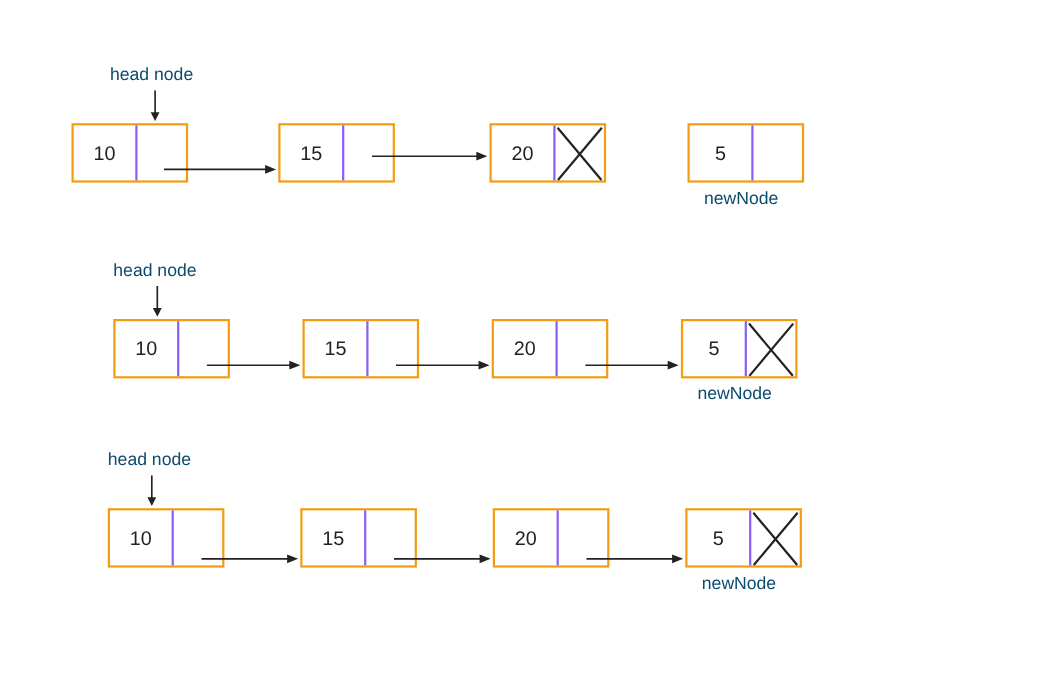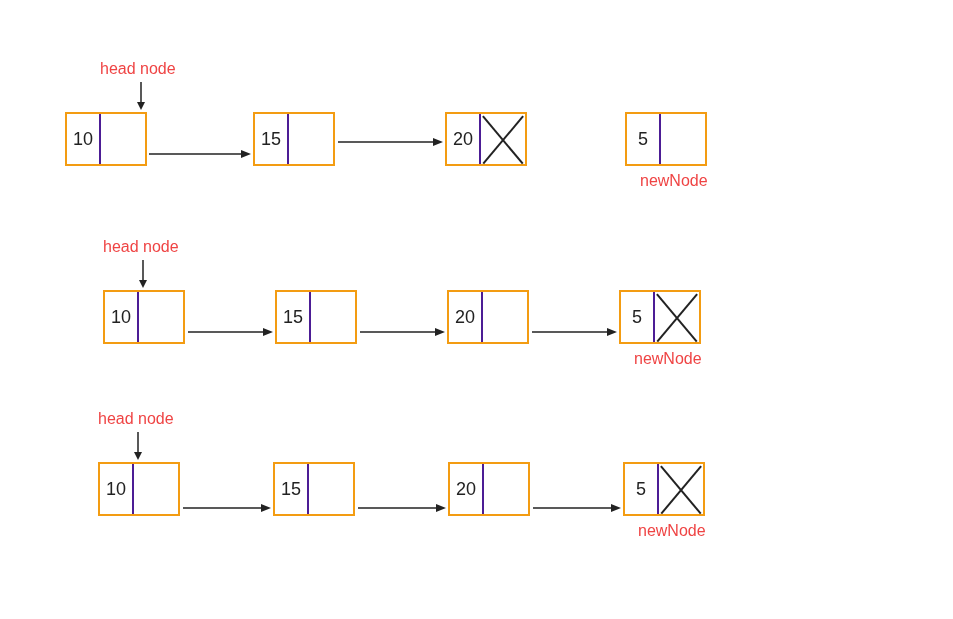--- a/index.html
+++ b/index.html
@@ -14,36 +14,36 @@
       height: 619px;
       position: relative;
     }
     .diagram-row {
       position: absolute;
       width: 100%;
     }
     .label {
       position: absolute;
       font-size: 16px;
-      color: #ef4444;
+      color: #0c4a6e;
     }
     .node-box {
       position: absolute;
       border: 2px solid #f39c12;
       display: flex;
       height: 54px;
     }
     .node-data {
-      width: 34px;
+      width: 58px;
       display: flex;
       align-items: center;
       justify-content: center;
       font-size: 18px;
       color: #222;
-      border-right: 2px solid #4c1d95;
+      border-right: 2px solid #8b5cf6;
     }
     .node-next {
       width: 44px;
       position: relative;
     }
     .cross {
       position: absolute;
       top: 0;
       left: 0;
       width: 100%;

